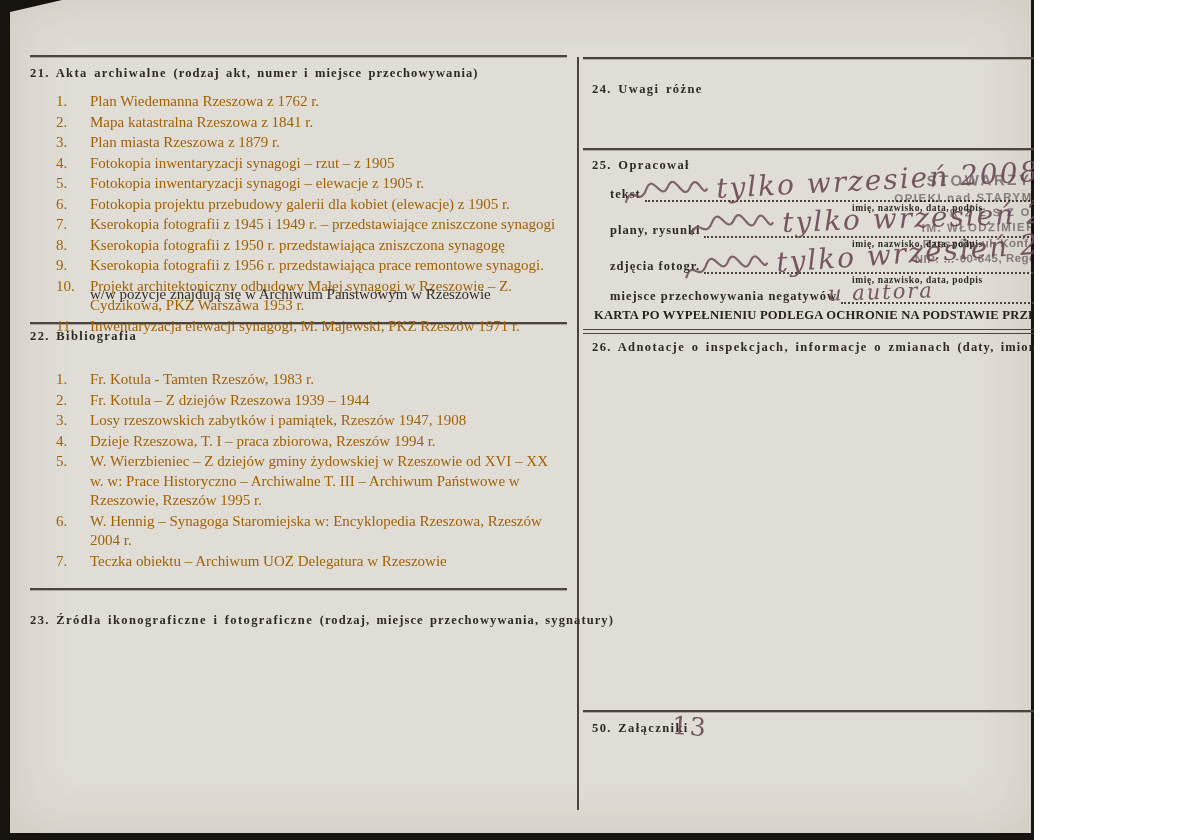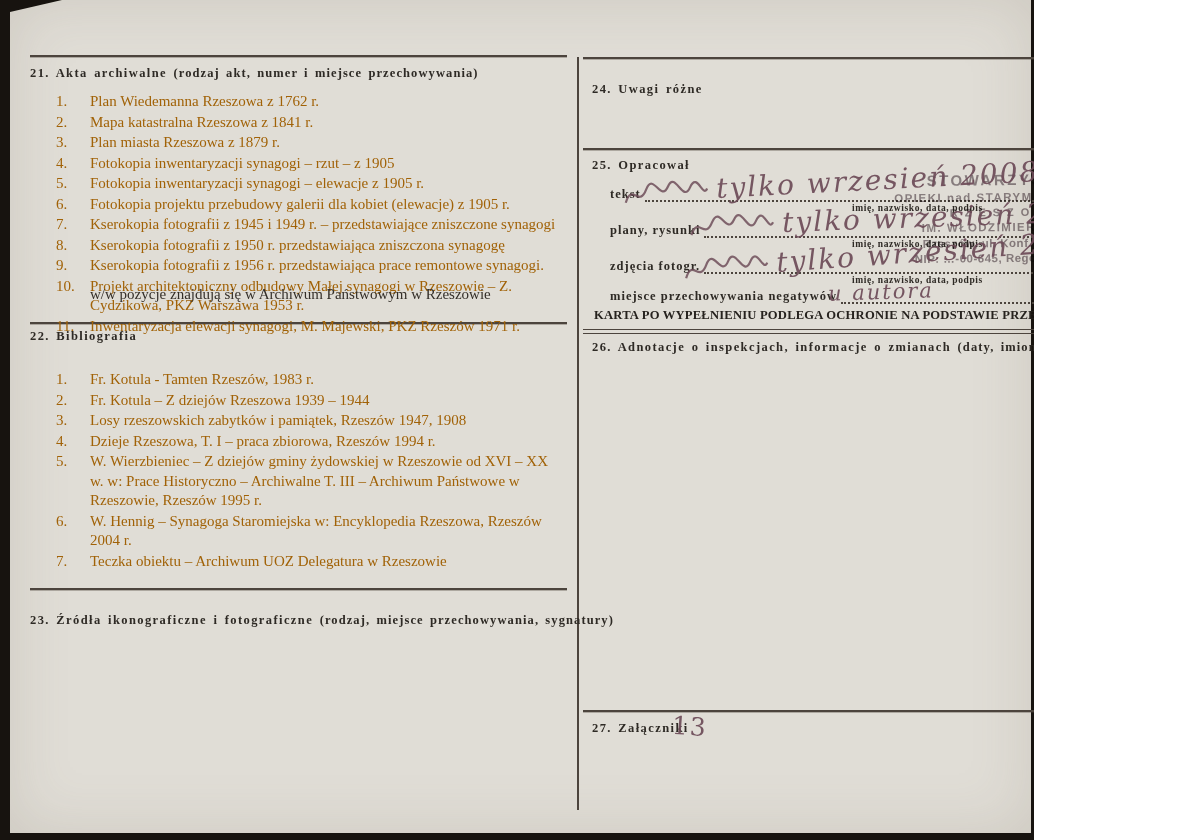--- a/index.html
+++ b/index.html
@@ -158,19 +158,19 @@
     <span class="hw-text">u autora</span>
   </div>
 
   <div class="sec-head" style="left:592px;top:340px;">
     <span>26.</span>
     <span>Adnotacje o inspekcjach, informacje o zmianach</span>
     <span class="sub">(daty, imiona i nazwiska wypełniających)</span>
   </div>
 
   <div class="sec-head" style="left:592px;top:721px;">
-    <span>27.</span>
+    <span>50.</span>
     <span>Załączniki</span>
   </div>
   <div class="hw" style="left:672px;top:712px;font-size:25px;transform:rotate(4deg);font-style:normal;">
     <span class="hw-text">13</span>
   </div>
 </div>
 
 </body></html>

